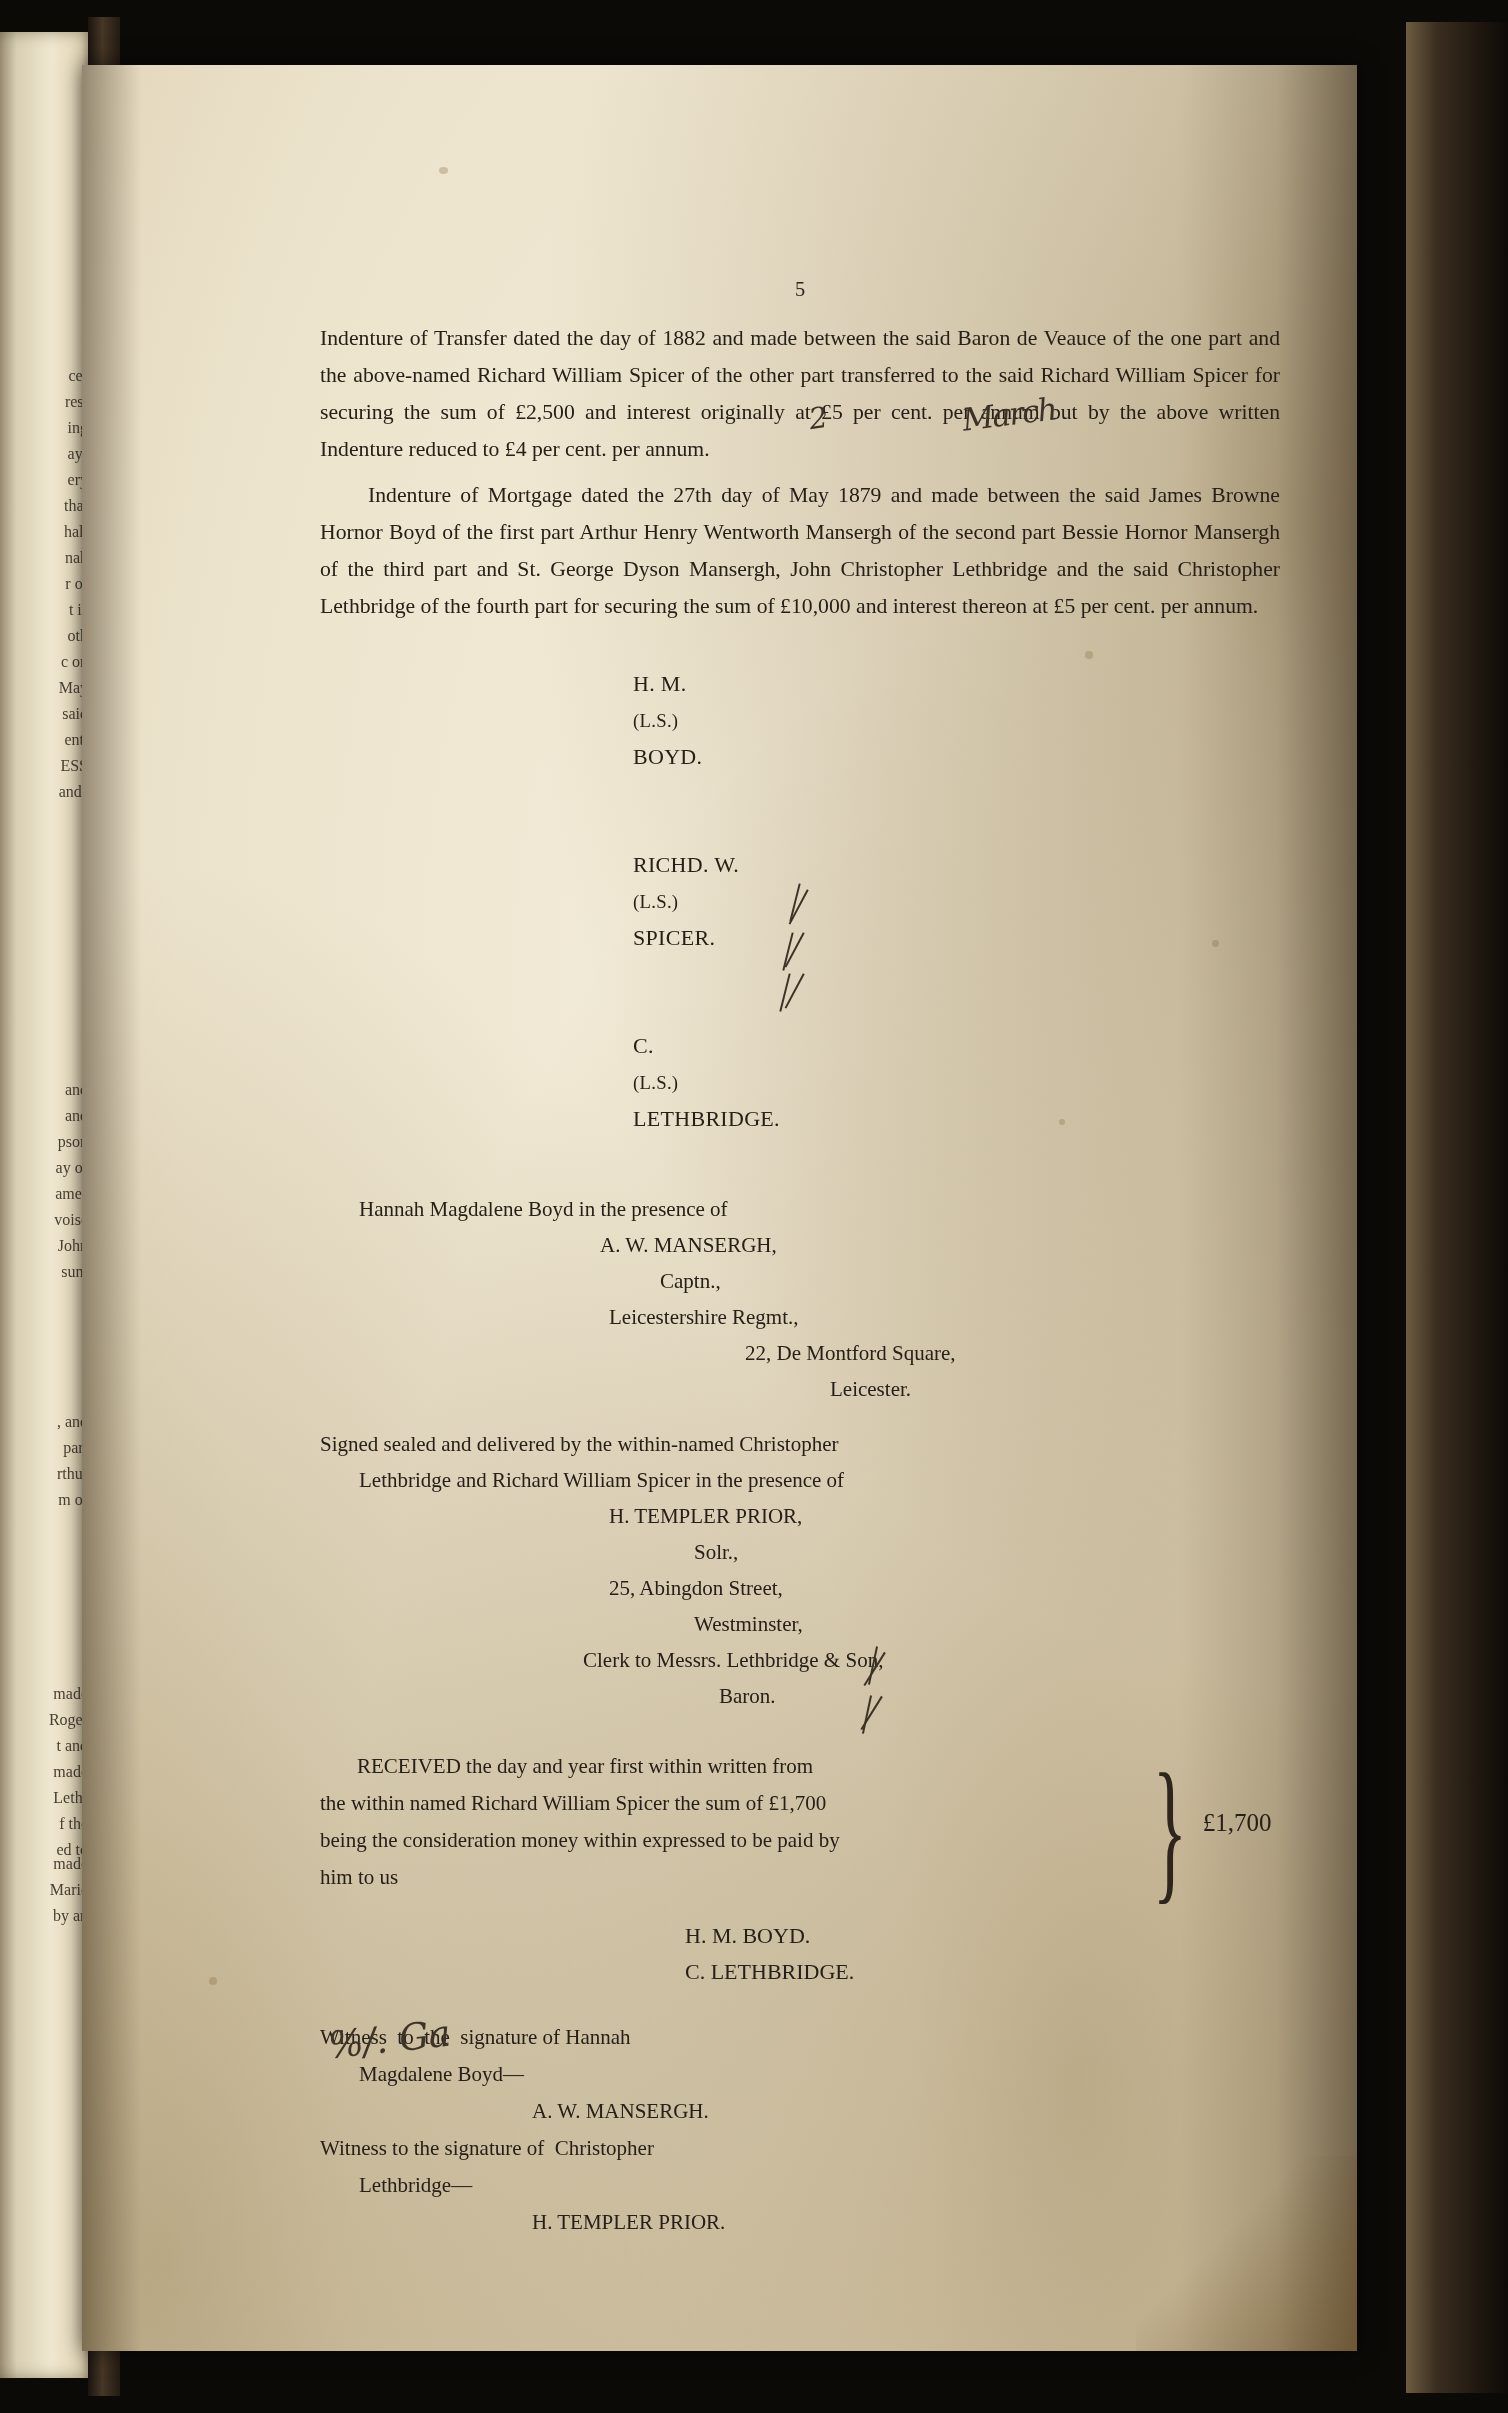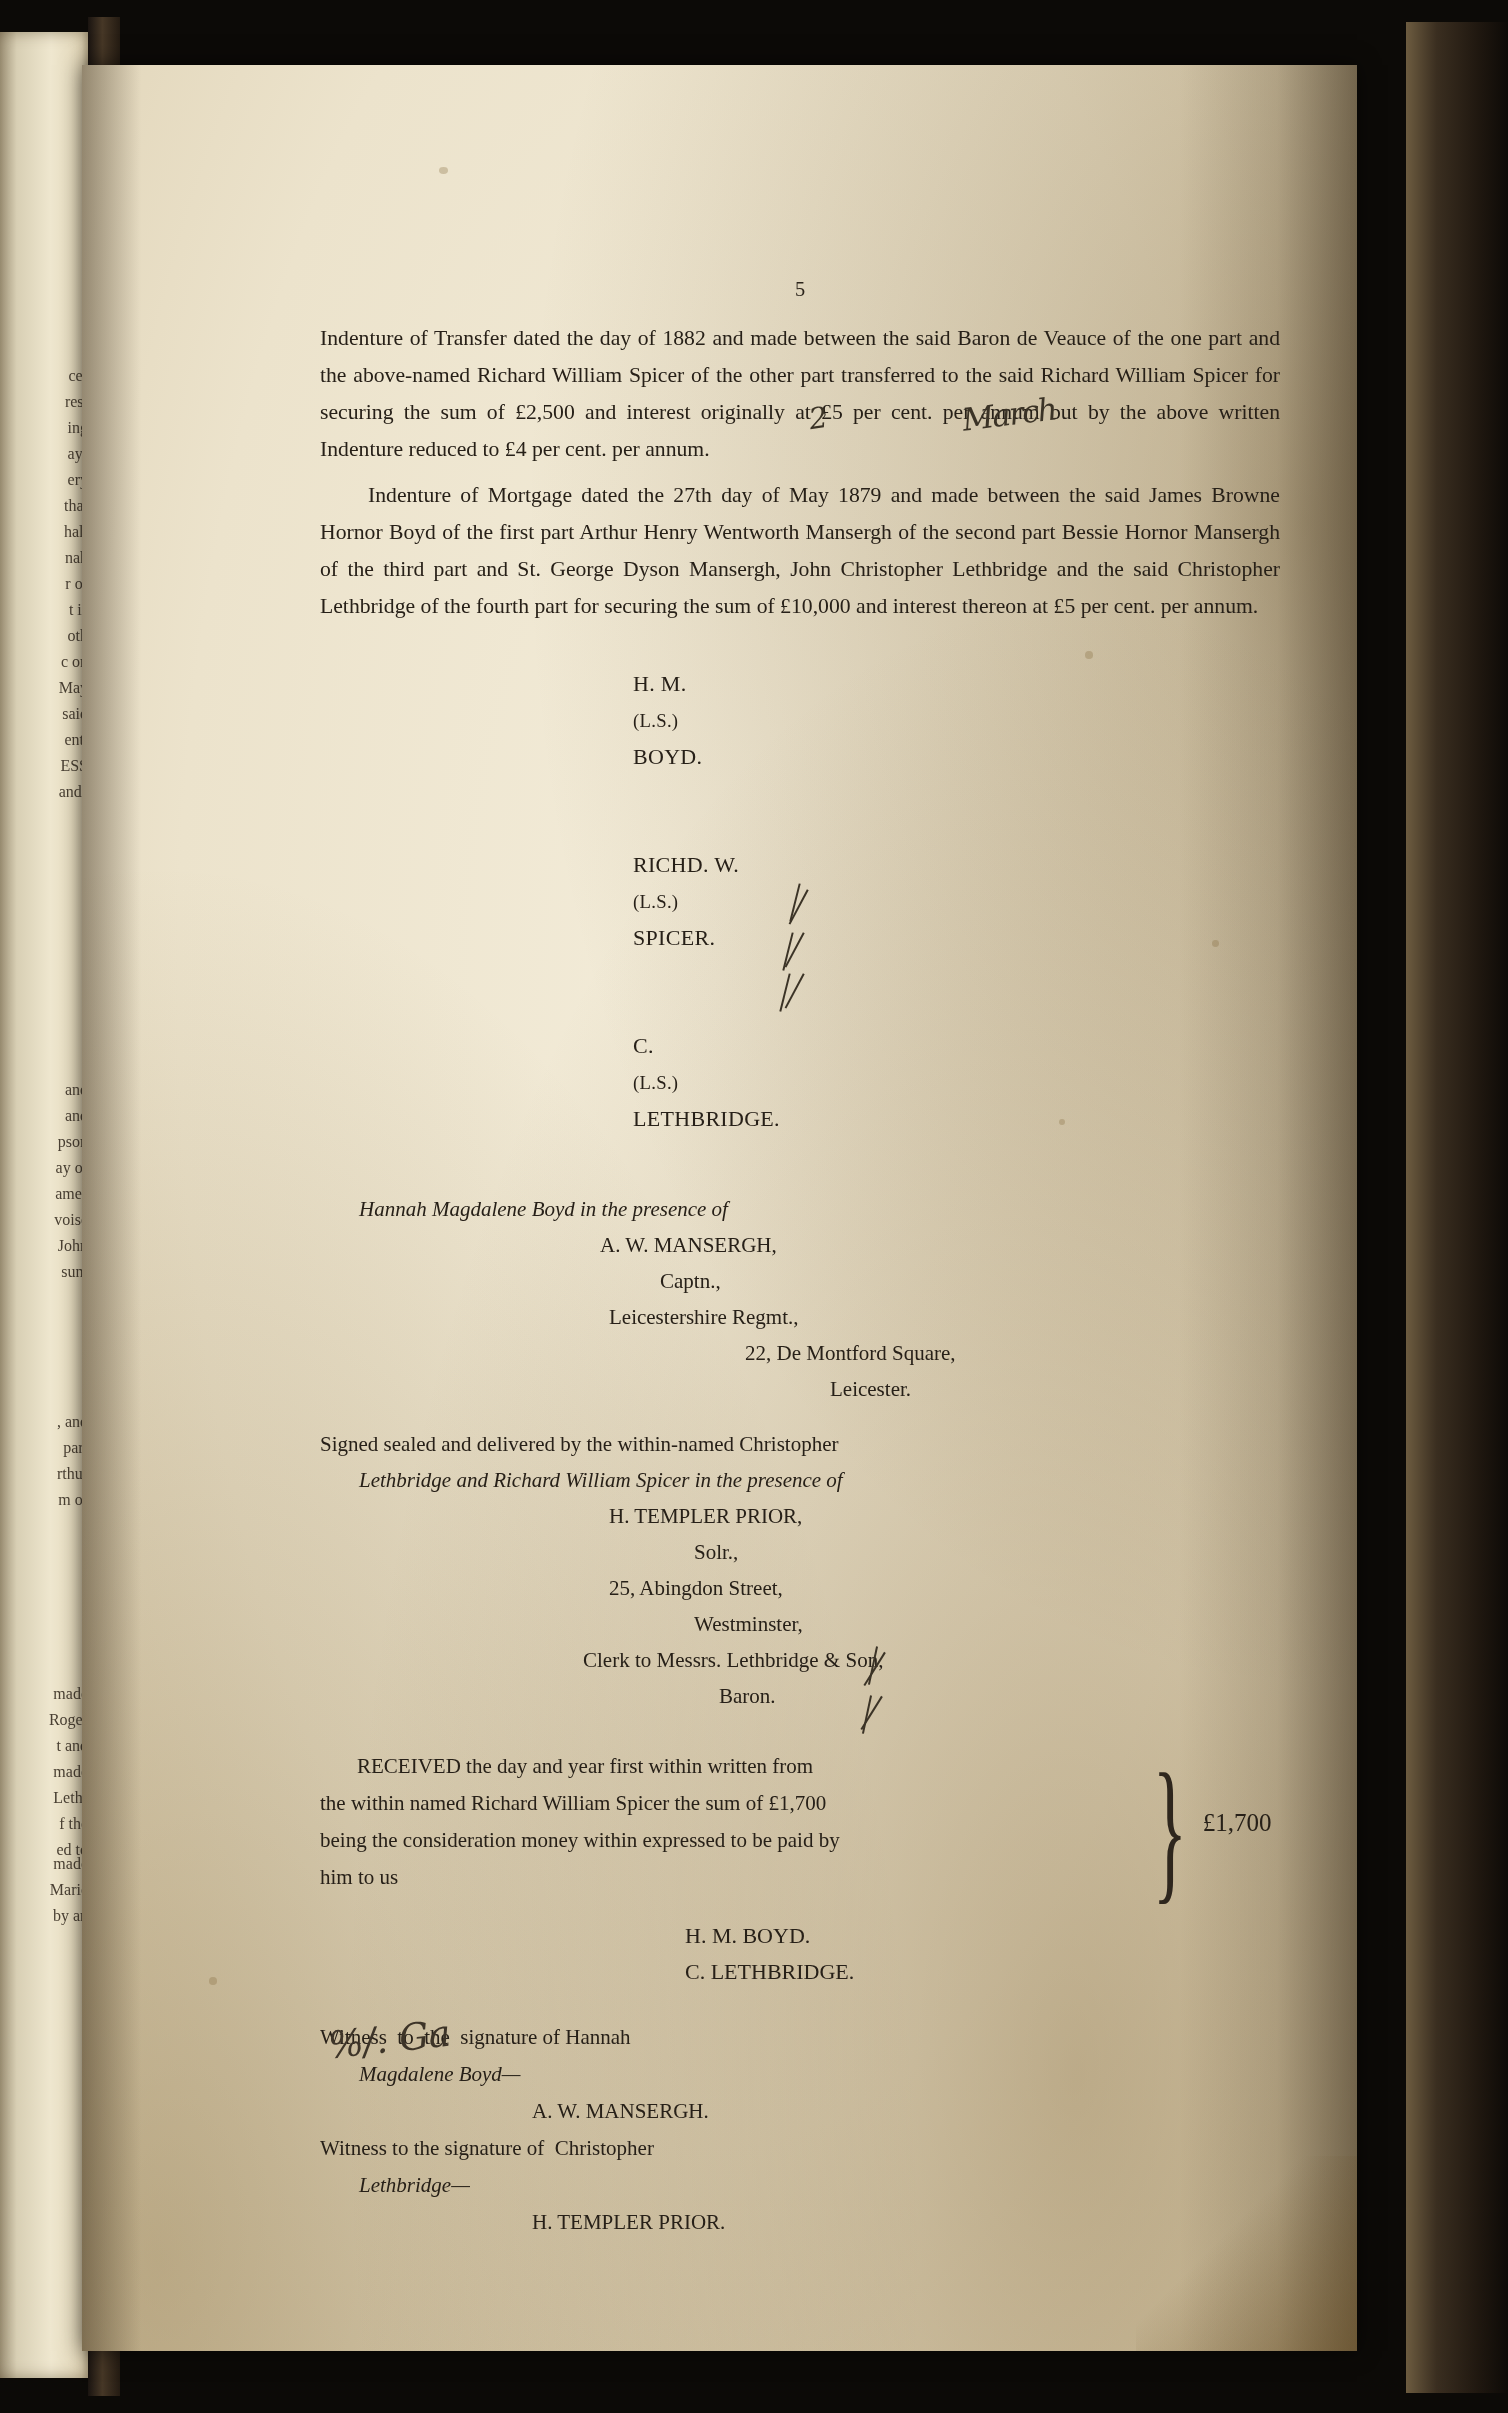--- a/index.html
+++ b/index.html
@@ -125,21 +125,21 @@
     margin-left: 255px;
     font-size: 22px;
     line-height: 36px;
     letter-spacing: 0.3px;
   }
   .sc { font-variant: small-caps; font-size: 18.7px; }
 
   .centered-lines { margin-top: 18.7px; font-size: 21px; line-height: 36px; }
   .ln { white-space: pre; }
   .ln.l0 { margin-left: 0; }
-  .ln.l1 { margin-left: 39px; font-style: italic; }
+  .ln.l1 { margin-left: 39px; }
   .ln.l4 { margin-left: 280px; }
   .ln.l5 { margin-left: 425px; }
   .ln.l6 { margin-left: 510px; }
   .ln.l7 { margin-left: 204px; }
   .ln.l8 { margin-left: 289px; }
   .ln.l9 { margin-left: 340px; }
   .ln.l10 { margin-left: 374px; }
   .ln.l11 { margin-left: 314px; }
   .ln.l12 { margin-left: 399px; }
 

